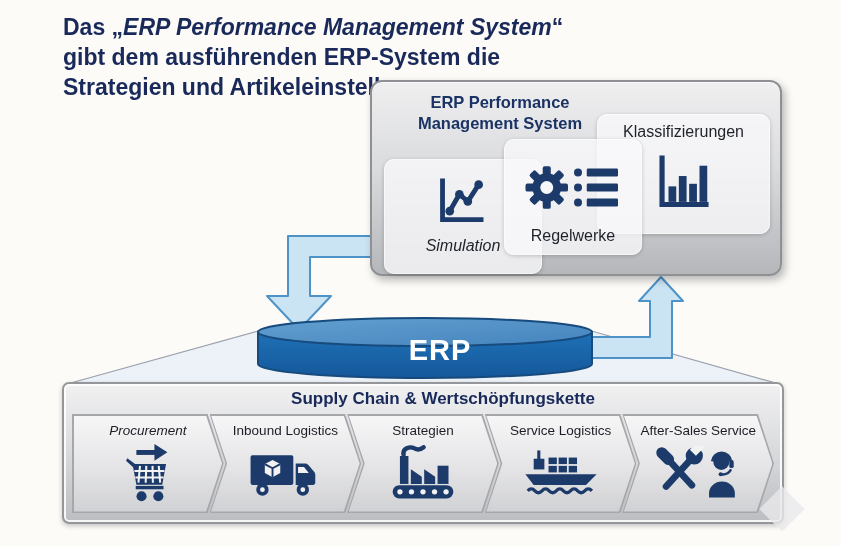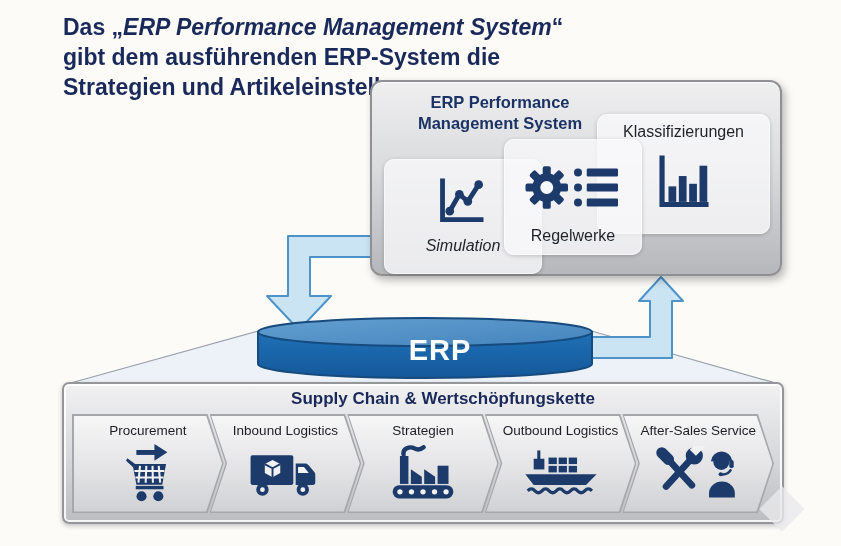--- a/index.html
+++ b/index.html
@@ -66,21 +66,21 @@
   .seg{flex:1;position:relative;background:#a6a7ab;}
   .seg + .seg{margin-left:-14px;}
   .seg-1{z-index:5;clip-path:polygon(0 0,calc(100% - 16px) 0,100% 50%,calc(100% - 16px) 100%,0 100%);}
   .seg-n{clip-path:polygon(0 0,calc(100% - 16px) 0,100% 50%,calc(100% - 16px) 100%,0 100%,16px 50%);}
   .seg-2{z-index:4;} .seg-3{z-index:3;} .seg-4{z-index:2;} .seg-5{z-index:1;}
   .seg-inner{
     position:absolute;left:1.5px;top:1.5px;right:1.5px;bottom:1.5px;
     background:linear-gradient(180deg,#f6f6f7 0%,#e4e4e6 55%,#d0d1d4 100%);
     display:flex;flex-direction:column;align-items:center;
   }
-  .seg-1 .seg-inner{clip-path:polygon(0 0,calc(100% - 16px) 0,100% 50%,calc(100% - 16px) 100%,0 100%);}
+  .seg-1 .seg-inner{clip-path:polygon(0 0,calc(100% - 16px) 0,100% 50%,calc(100% - 16px) 100%,0 100%);font-style:italic;}
   .seg-n .seg-inner{clip-path:polygon(0 0,calc(100% - 16px) 0,100% 50%,calc(100% - 16px) 100%,0 100%,16px 50%);}
   .seg-label{margin-top:7px;font-size:13.5px;color:#1c1e24;white-space:nowrap;}
   .seg-icon{flex:1;display:flex;align-items:center;justify-content:center;padding-bottom:4px;}
   
   .watermark{
     position:absolute;left:766px;top:493px;width:32px;height:32px;z-index:3;
     background:rgba(232,232,235,.8);transform:rotate(45deg);
   }
   svg{display:block;}
 </style>
@@ -248,21 +248,21 @@
               <circle cx="37.5" cy="38.5" r="2.2"></circle>
               <circle cx="47" cy="38.5" r="2.2"></circle>
             </g>
           </svg>
         </div>
       </div>
     </div>
 
     <div class="seg seg-n seg-4">
       <div class="seg-inner">
-        <div class="seg-label">Outbound Logistics</div>
+        <div class="seg-label">Service Logistics</div>
         <div class="seg-icon">
           <svg width="76" height="50" viewBox="0 0 64 42">
             <g fill="#1c3a6a">
               <rect x="12" y="2" width="2.6" height="8"></rect>
               <rect x="9" y="9" width="9" height="9"></rect>
               <rect x="21.5" y="8" width="7" height="5.5"></rect>
                 <rect x="30" y="8" width="7" height="5.5"></rect>
                 <rect x="38.5" y="8" width="7" height="5.5"></rect>
               <rect x="21.5" y="15" width="7" height="5.5"></rect>
                 <rect x="30" y="15" width="7" height="5.5"></rect>

